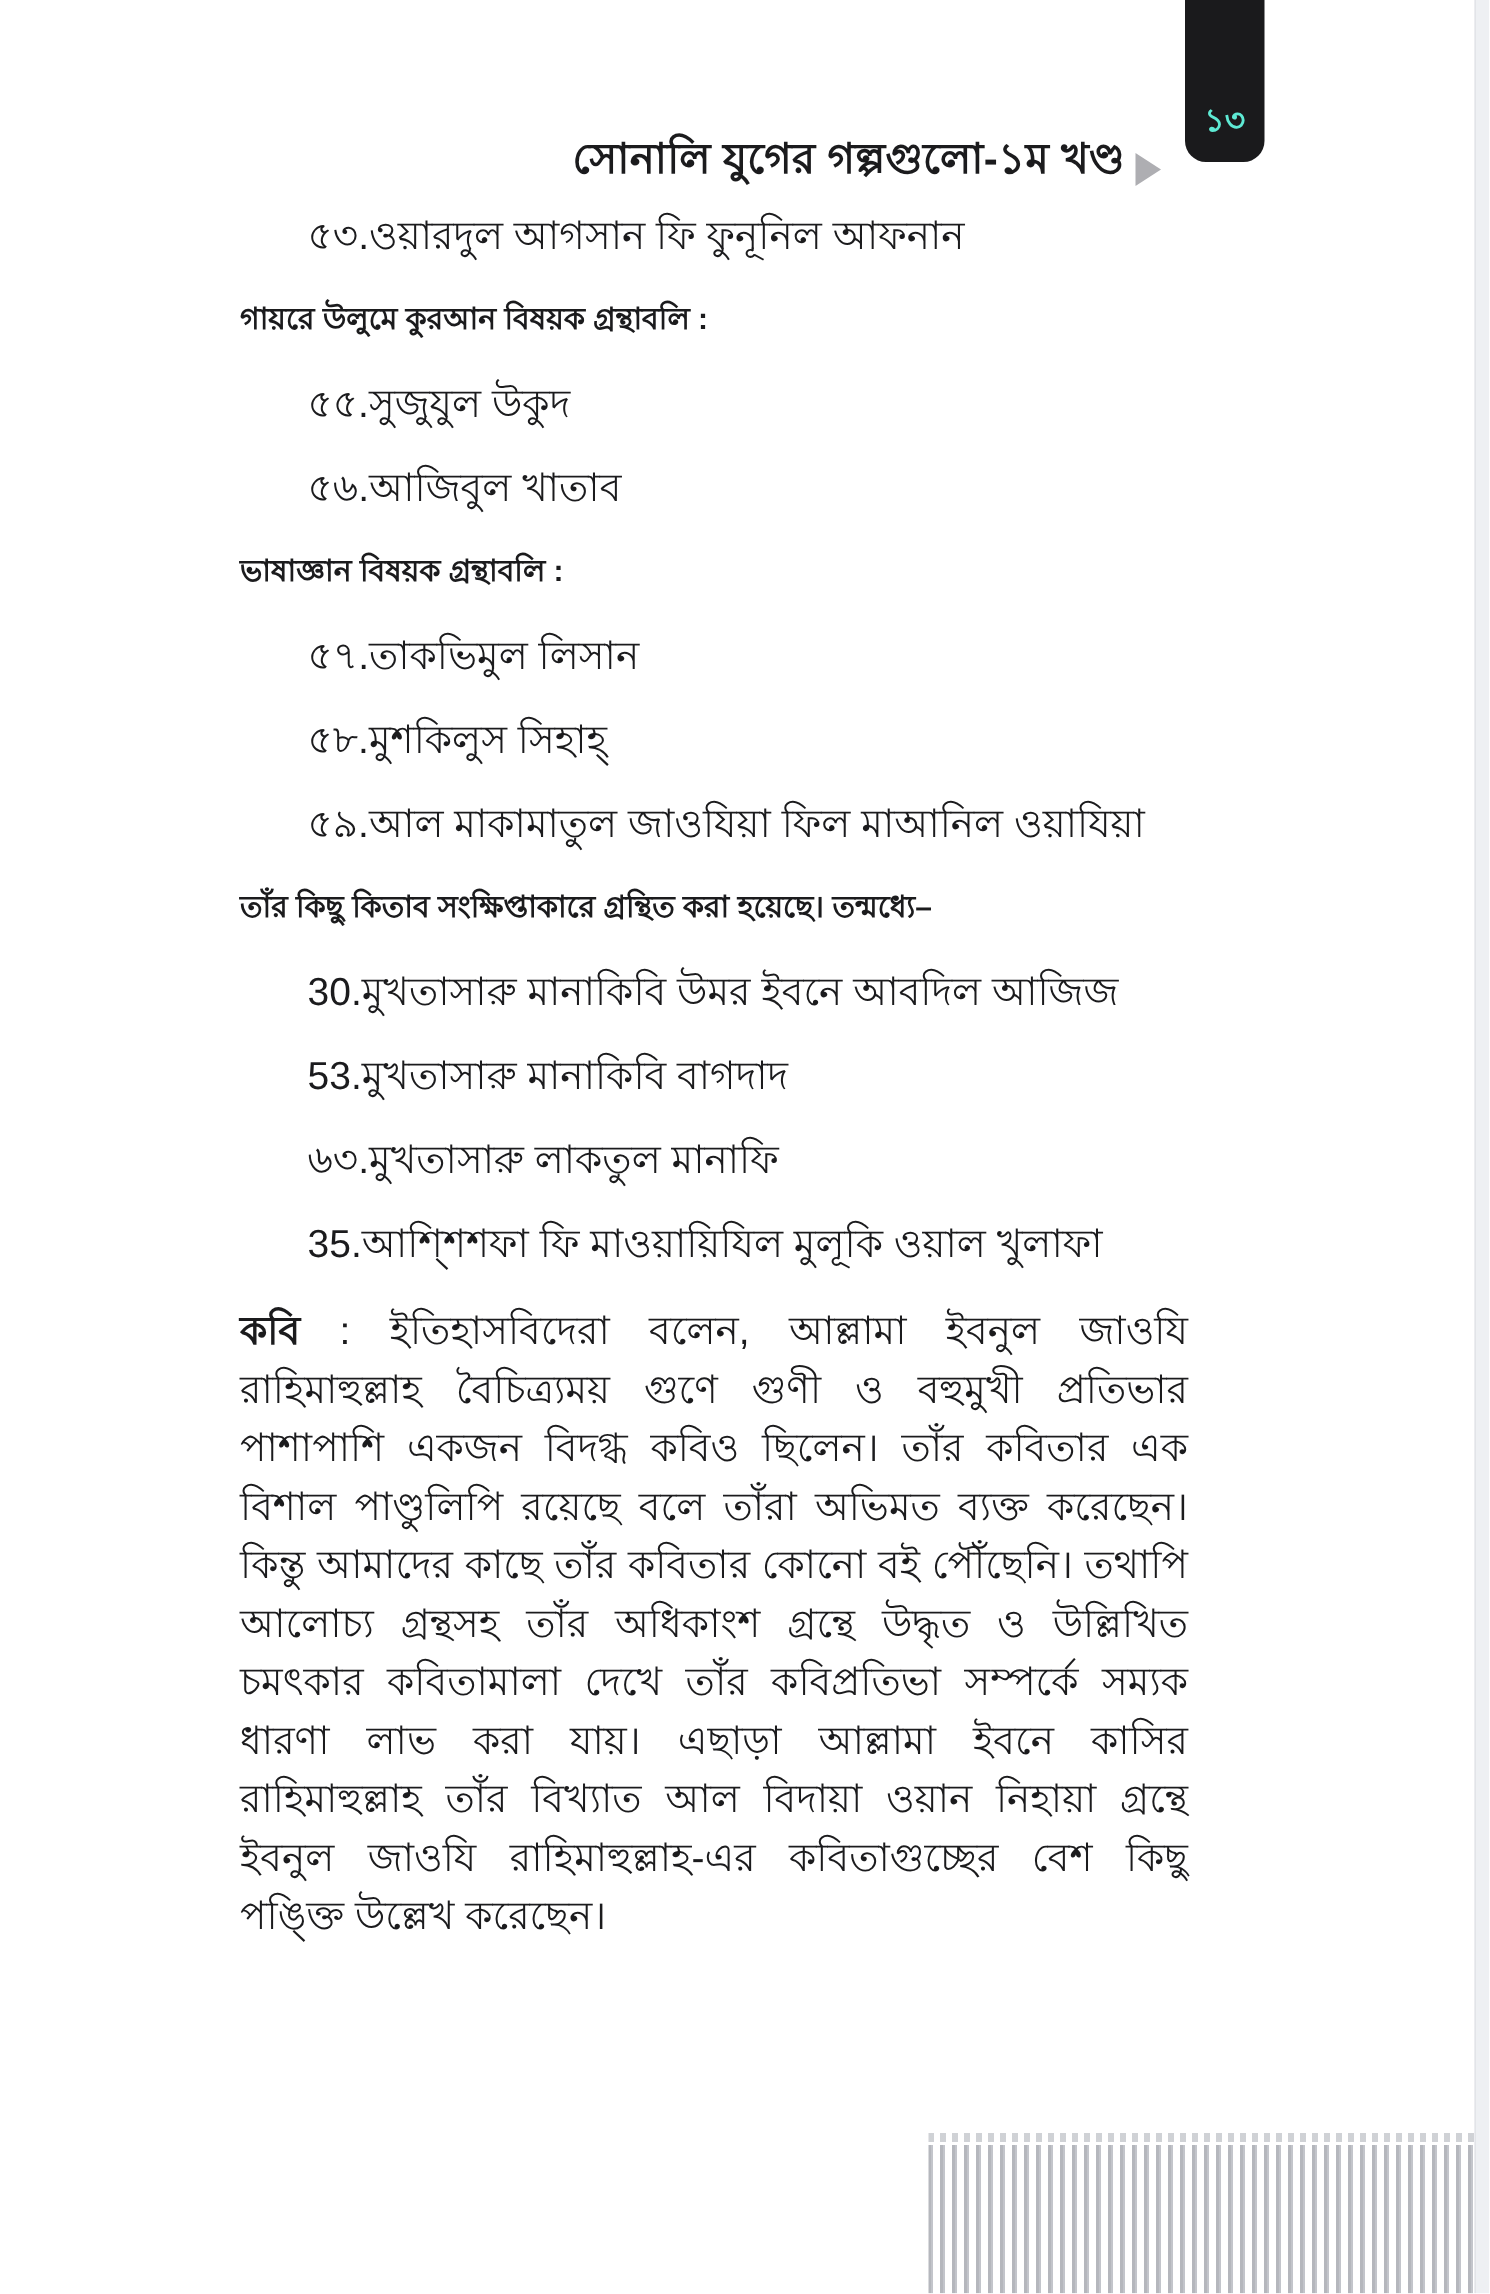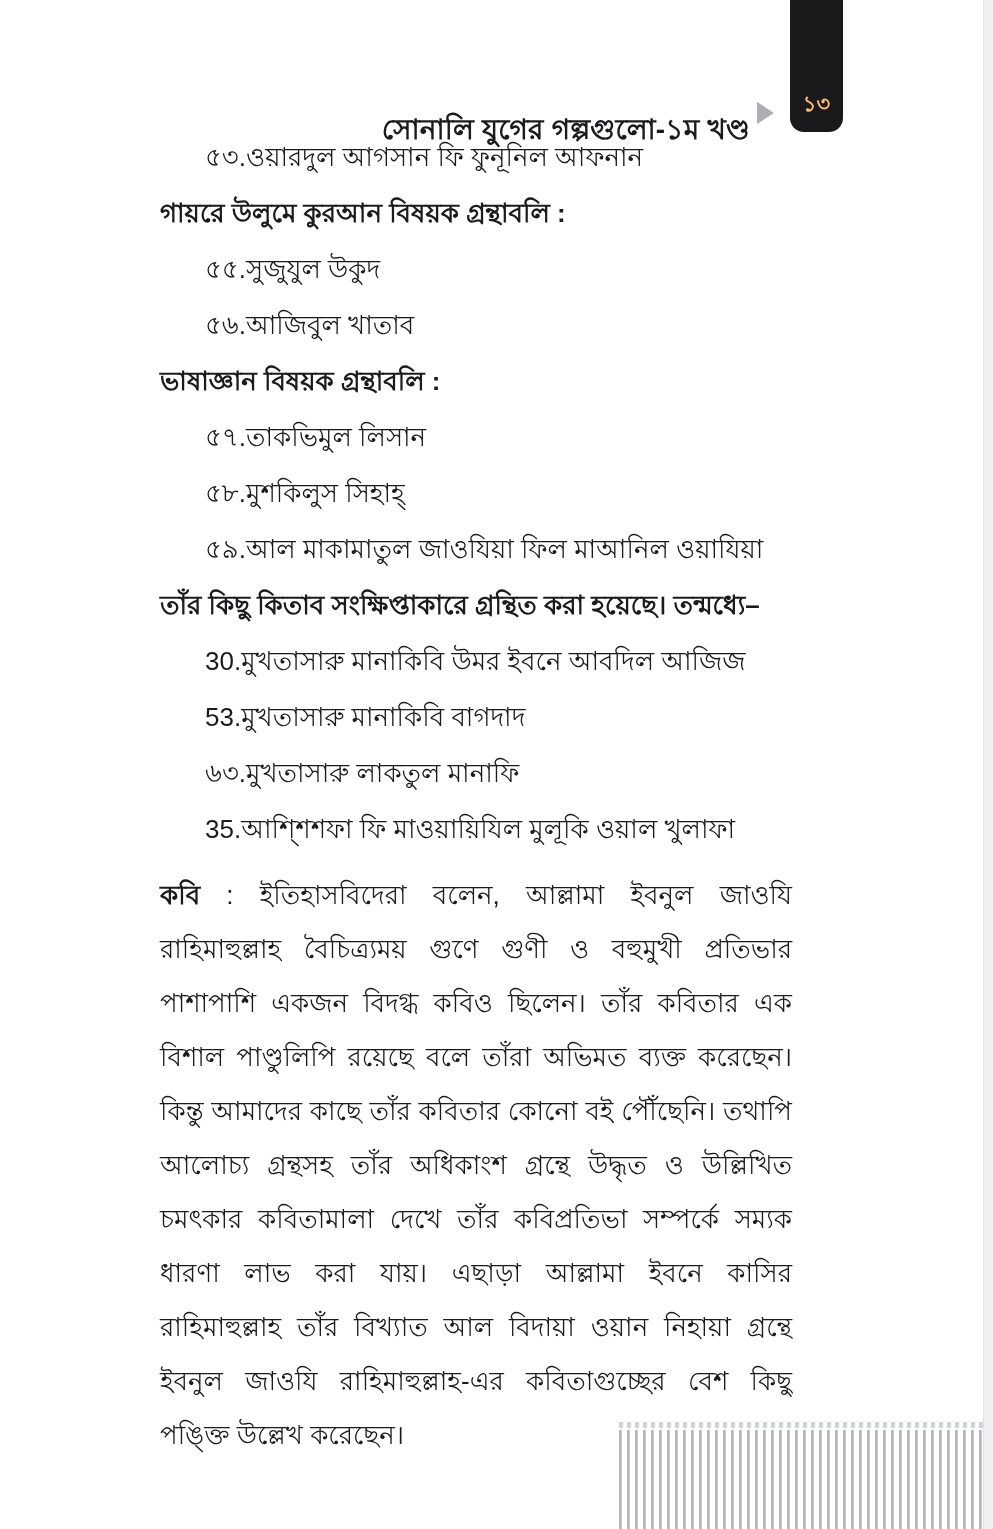--- a/index.html
+++ b/index.html
@@ -1,46 +1,46 @@
 <!DOCTYPE html>
 <html><head>
 <meta charset="utf-8">
 <style>
   html,body { margin:0; padding:0; background:#ffffff; }
   .page {
     position:relative; width:993px; height:1529px; background:#ffffff;
     font-family:"Liberation Sans", sans-serif; color:#1b1b1d; overflow:hidden;
   }
   .header-title {
-    position:absolute; top:108px; right:243px;
+    position:absolute; top:84px; right:243px;
     font-size:28px; font-weight:bold; white-space:nowrap; letter-spacing:0.2px;
   }
   .arrow-icon {
     position:absolute; left:757px; top:102px; width:0; height:0;
     border-top:11px solid transparent; border-bottom:11px solid transparent;
     border-left:17px solid #aeaeb2;
   }
   .page-tab {
-    position:absolute; left:790px; top:0; width:53px; height:132px;
+    position:absolute; left:790px; top:0; width:53px; height:108px;
     background:#1a1a1c; border-radius:0 0 14px 14px;
     display:flex; align-items:flex-end; justify-content:center;
     padding-bottom:9px; box-sizing:border-box;
-    color:#fdba74; font-size:21px; font-weight:bold;
+    color:#5eead4; font-size:21px; font-weight:bold;
   }
   .content { position:absolute; top:140px; left:160px; width:632px; }
   .item {
     font-size:26px; line-height:34px; margin:0 0 22px 0; padding-left:45px;
     white-space:nowrap;
   }
   .heading {
-    font-size:26px; line-height:34px; font-weight:bold; margin:0 0 22px 0;
+    font-size:20px; line-height:34px; font-weight:bold; margin:0 0 22px 0;
     white-space:nowrap;
   }
   .para {
-    font-size:26px; line-height:54px; text-align:justify; margin:22px 0 0 0;
+    font-size:26px; line-height:39px; text-align:justify; margin:22px 0 0 0;
   }
   .para .lead { font-weight:bold; }
   .right-edge {
     position:absolute; right:0; top:0; width:9px; height:1529px;
     background:#eef0f3; border-left:1px solid #e2e4e8;
   }
   .stripes-top {
     position:absolute; left:619px; top:1422px; width:366px; height:6px;
     background:repeating-linear-gradient(90deg,#a9adb4 0 4px, transparent 4px 8px);
     opacity:0.55;

